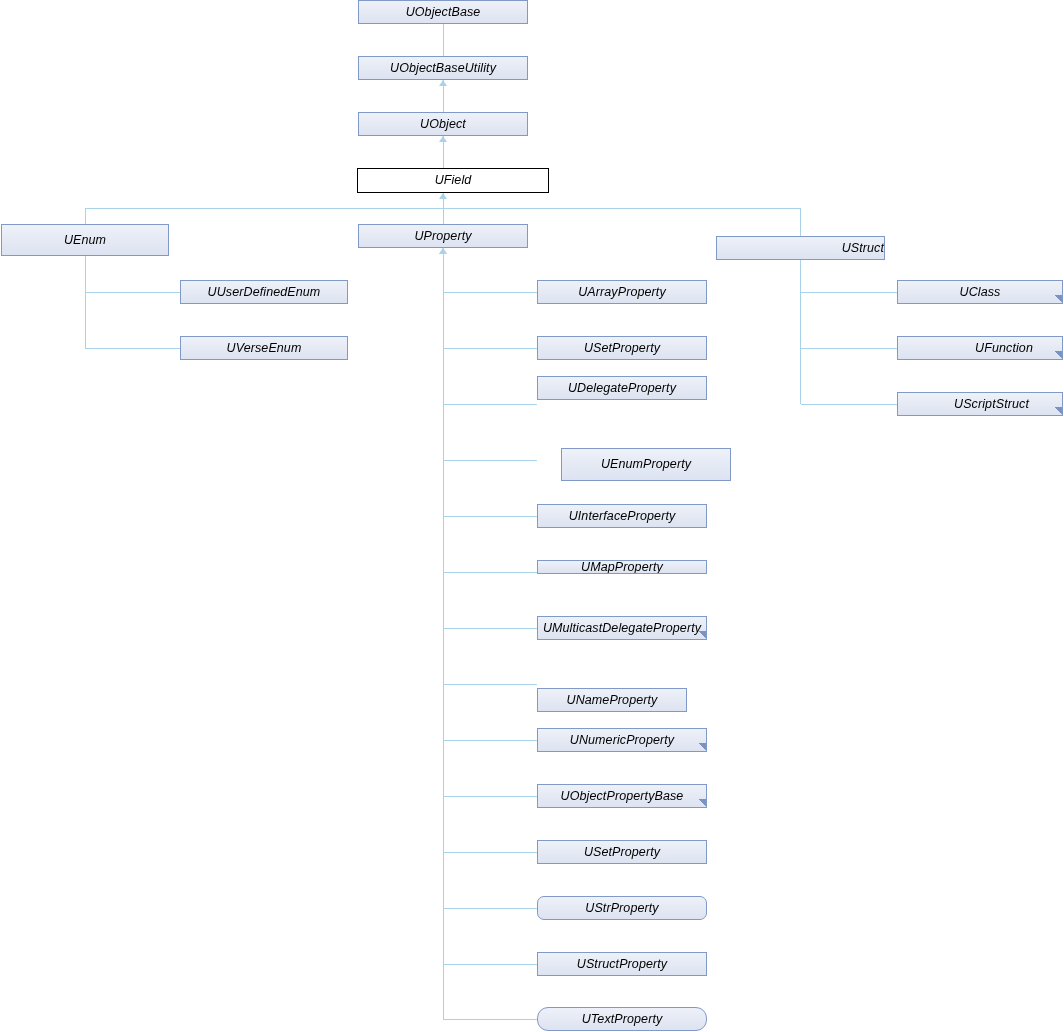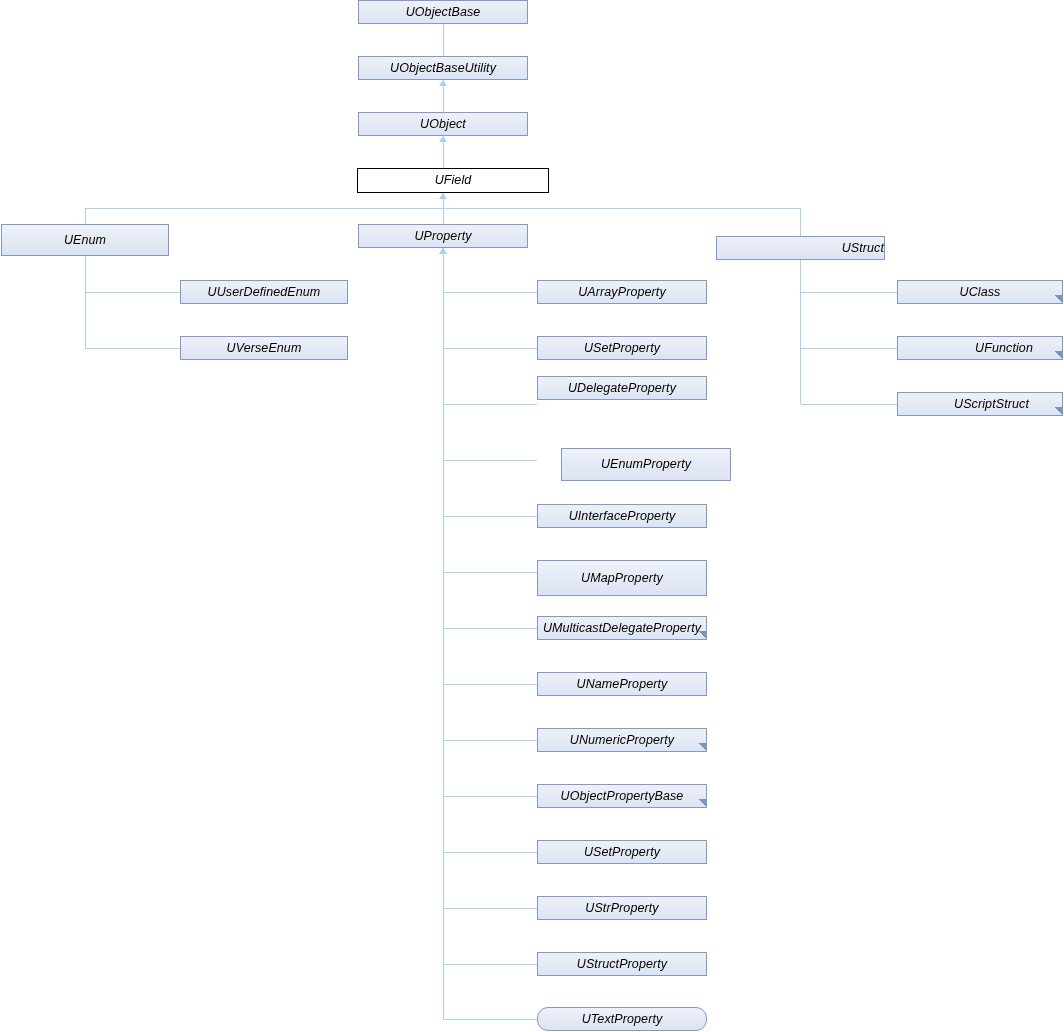--- a/index.html
+++ b/index.html
@@ -138,39 +138,39 @@
       </div>
       <div class="node" style="left: 537px; top: 376px; width: 170px; height: 24px; align-items: center;">
         <span class="node-label">UDelegateProperty</span>
       </div>
       <div class="node" style="left: 537px; top: 448px; width: 170px; height: 33px; margin-left: 24px;">
         <span class="node-label">UEnumProperty</span>
       </div>
       <div class="node" style="left: 537px; top: 504px; width: 170px; height: 24px;">
         <span class="node-label">UInterfaceProperty</span>
       </div>
-      <div class="node" style="left: 537px; top: 560px; width: 170px; height: 36px;">
+      <div class="node" style="left: 537px; top: 560px; width: 170px; height: 14px;">
         <span class="node-label">UMapProperty</span>
       </div>
       <div class="node folded" style="left: 537px; top: 616px; width: 170px; height: 24px;">
         <span class="node-label">UMulticastDelegateProperty</span>
       </div>
-      <div class="node" style="left: 537px; top: 672px; width: 170px; height: 24px;">
+      <div class="node" style="left: 537px; top: 688px; width: 150px; height: 24px;">
         <span class="node-label">UNameProperty</span>
       </div>
       <div class="node folded" style="left: 537px; top: 728px; width: 170px; height: 24px;">
         <span class="node-label">UNumericProperty</span>
       </div>
       <div class="node folded" style="left: 537px; top: 784px; width: 170px; height: 24px;">
         <span class="node-label">UObjectPropertyBase</span>
       </div>
       <div class="node" style="left: 537px; top: 840px; width: 170px; height: 24px;">
         <span class="node-label">USetProperty</span>
       </div>
-      <div class="node" style="left: 537px; top: 896px; width: 170px; height: 24px;">
+      <div class="node" style="left: 537px; top: 896px; width: 170px; height: 24px; border-radius: 7px;">
         <span class="node-label">UStrProperty</span>
       </div>
       <div class="node" style="left: 537px; top: 952px; width: 170px; height: 24px;">
         <span class="node-label">UStructProperty</span>
       </div>
       <div class="node" style="left: 537px; top: 1007px; width: 170px; height: 24px; border-radius: 11px;">
         <span class="node-label">UTextProperty</span>
       </div>
       <div class="node folded" style="left: 897px; top: 280px; width: 166px; height: 24px;">
         <span class="node-label">UClass</span>

